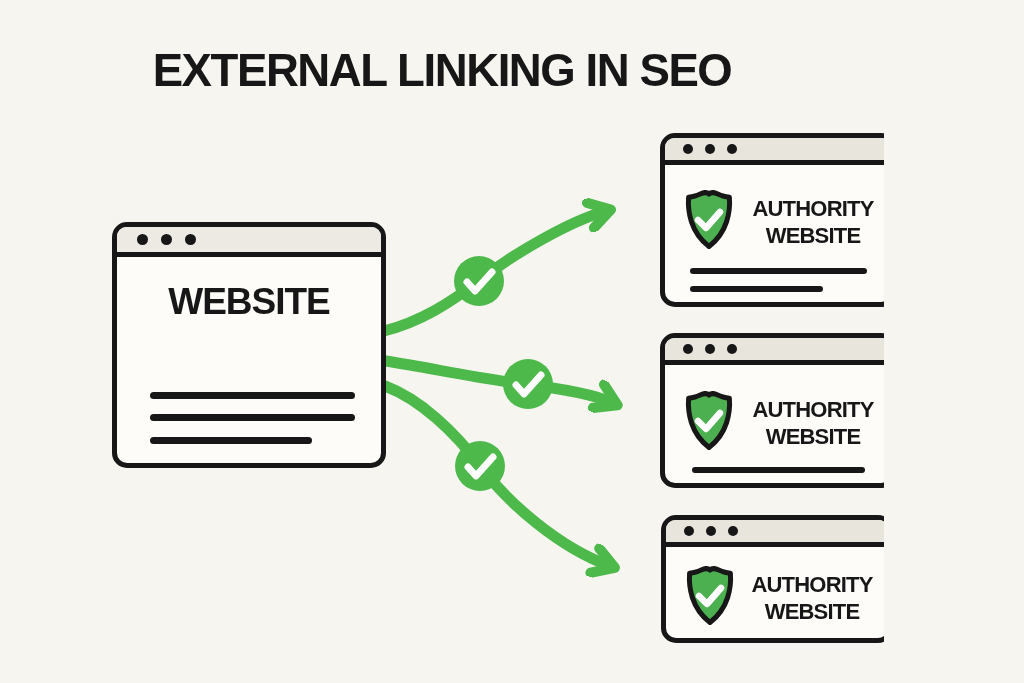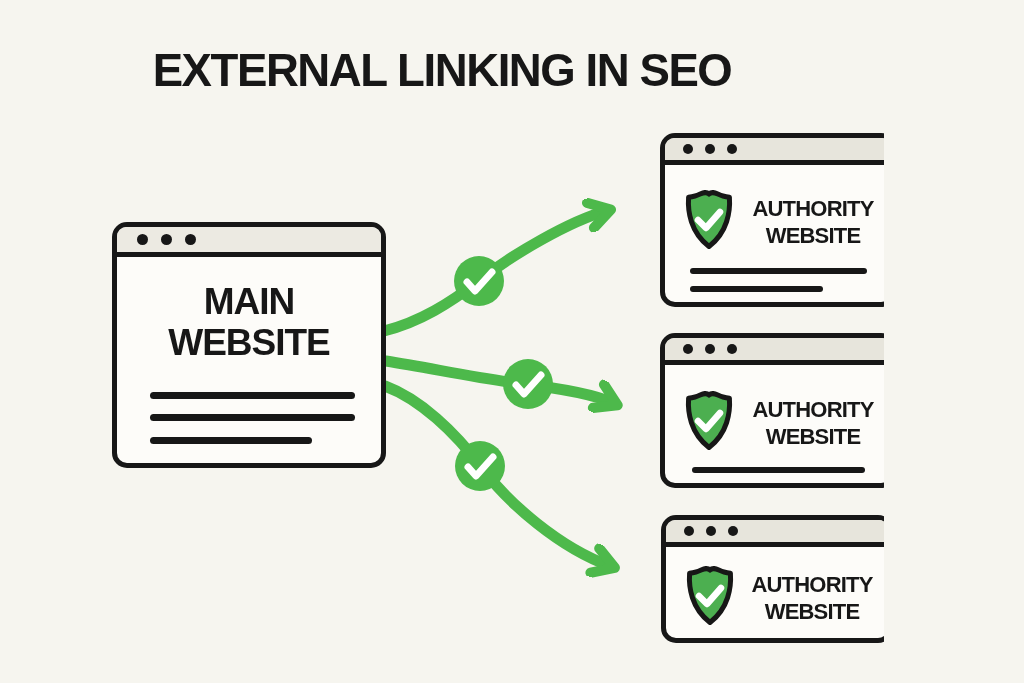--- a/index.html
+++ b/index.html
@@ -90,21 +90,20 @@
     </g>
   </svg>
 
   <div class="window main-window">
     <div class="titlebar main-bar">
       <span class="dot"></span>
       <span class="dot"></span>
       <span class="dot"></span>
     </div>
     <div class="main-label">
-      <span>MAIN</span>
       <span>WEBSITE</span>
     </div>
     <i class="ph-line l1"></i>
     <i class="ph-line l2"></i>
     <i class="ph-line l3"></i>
   </div>
 
   <div class="window aw1">
     <div class="titlebar auth-bar">
       <span class="dot"></span>

